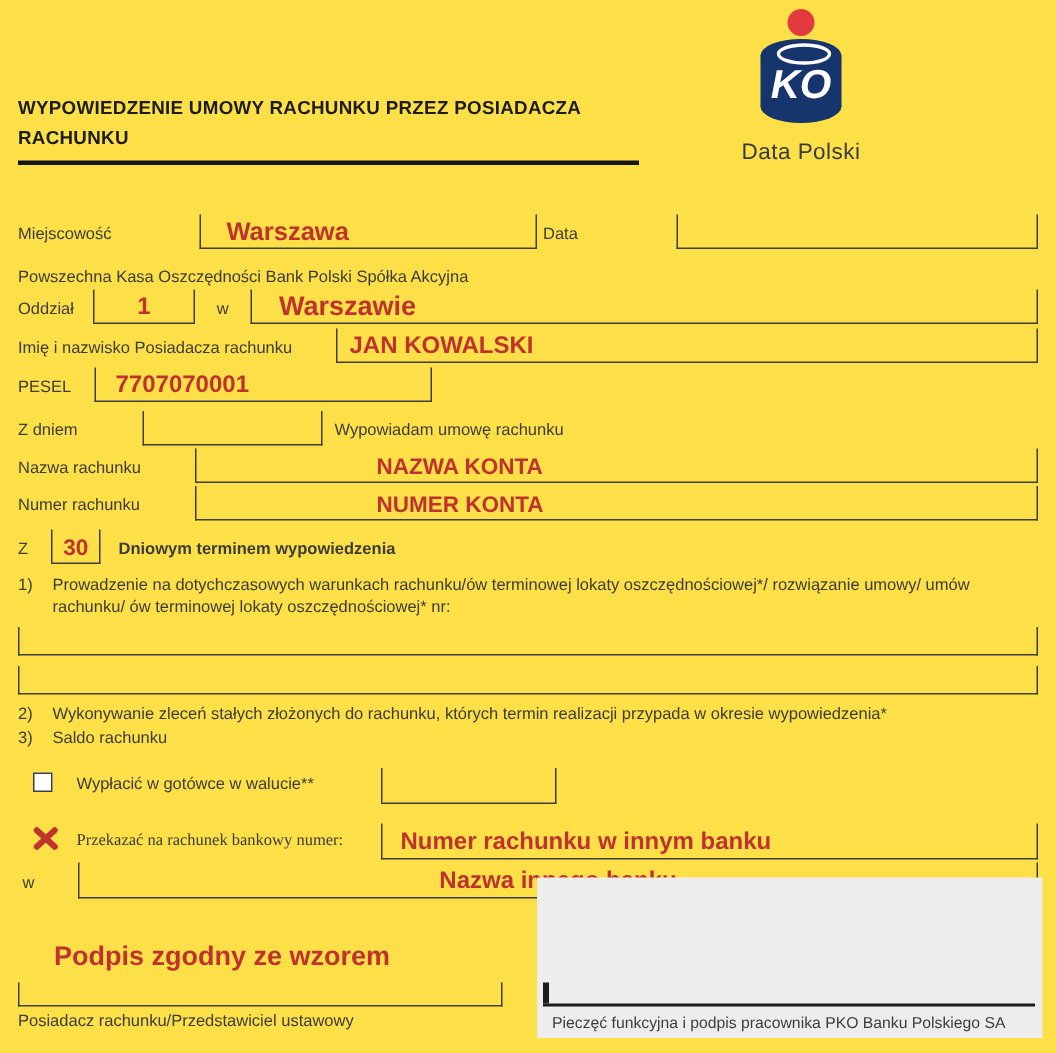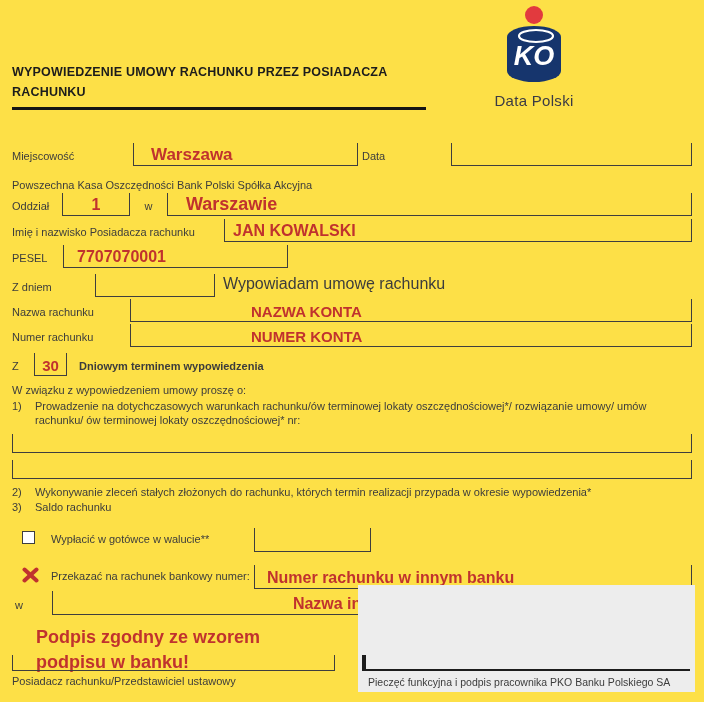--- a/index.html
+++ b/index.html
@@ -26,21 +26,21 @@
   }
   .val { color:#c0322e; font-weight:bold; line-height:1.0; padding-bottom:2px; white-space:nowrap; }
   .bank-line { font-size:11px; margin-top:13px; }
   .r1-l1{width:121px;} .r1-b1{width:225px;} .r1-v{font-size:17px; padding-left:17px;}
   .r1-l2{width:42px; margin-left:4px;} .r1-b2{flex:1; margin-left:47px;}
   .r2{margin-top:2px;} .r2-l{width:50px;} .r2-b1{width:68px; justify-content:center;}
   .r2-v1{font-size:16px;} .r2-lw{width:37px; text-align:center;} .r2-b2{flex:1;}
   .r2-v2{font-size:18px; padding-left:18px;}
   .r3{margin-top:3px;} .r3-l{width:212px;} .r3-b{flex:1;} .r3-v{font-size:16px; padding-left:8px;}
   .r4{margin-top:3px;} .r4-l{width:51px;} .r4-b{width:225px;} .r4-v{font-size:16px; padding-left:13px;}
-  .r5{margin-top:6px;} .r5-l{width:83px;} .r5-b{width:120px;} .r5-s{font-size:16px; padding:0 0 4px 8px;}
+  .r5{margin-top:6px;} .r5-l{width:83px;} .r5-b{width:120px;} .r5-s{font-size:11px; padding:0 0 4px 8px;}
   .r6{margin-top:2px;gap:20px;} .r6-l{width:98px;} .r6-b{flex:1;} .r6-v{font-size:15px; padding-left:120px;}
   .r8{margin-top:6px;} .r8-l{width:22px;} .r8-b{width:33px; justify-content:center;} .r8-v{font-size:15px;}
   .r8-s{font-size:11px; padding:0 0 4px 12px;font-weight:bold;}
   
   .terms { margin-top:7px; font-size:11px; line-height:1.32; color:#3c3c3c; }
   .item { display:flex; margin-top:1px; }
   .item-no { width:23px; flex:none; }
   .item-tx { flex:1; }
   .wide-box { border:1.6px solid #3e3e3e; border-top:none; height:19px; margin-top:6px; }
   .wide-box + .wide-box { margin-top:7px; }
@@ -154,21 +154,20 @@
 
     <div class="row r8">
       <div class="lbl r8-l">Z</div>
       <div class="fb r8-b">
         <span class="val r8-v">30</span>
       </div>
       <div class="r8-s">Dniowym terminem wypowiedzenia</div>
     </div>
 
     <div class="terms">
-      <div>W związku z wypowiedzeniem umowy proszę o:</div>
       <div class="item">
         <div class="item-no">1)</div>
         <div class="item-tx">Prowadzenie na dotychczasowych warunkach rachunku/ów terminowej lokaty oszczędnościowej*/ rozwiązanie  umowy/ umów rachunku/ ów terminowej lokaty oszczędnościowej* nr:</div>
       </div>
       <div class="wide-box"></div>
       <div class="wide-box"></div>
       <div class="item after-boxes">
         <div class="item-no">2)</div>
         <div class="item-tx">Wykonywanie zleceń stałych złożonych do rachunku, których termin realizacji przypada w okresie wypowiedzenia*</div>
       </div>
@@ -184,39 +183,38 @@
       <div class="cash-box"></div>
     </div>
 
     <div class="cbrow">
       <div class="cb-x">
         <svg width="17" height="16" viewBox="0 0 17 16">
           <line x1="2.5" y1="2.5" x2="14.5" y2="13.5" stroke="#c0322e" stroke-width="4" stroke-linecap="round"></line>
           <line x1="14.5" y1="2.5" x2="2.5" y2="13.5" stroke="#c0322e" stroke-width="4" stroke-linecap="round"></line>
         </svg>
       </div>
-      <div class="cb-lbl" style="margin-left:12px;">Przekazać na rachunek bankowy numer:</div>
+      <div class="cb-lbl" style="margin-left:12px;font-family:Liberation Serif, serif;">Przekazać na rachunek bankowy numer:</div>
       <div class="transfer-box">
         <span class="val transfer-v">Numer rachunku w innym banku</span>
       </div>
     </div>
 
     <div class="wrow">
       <div class="wrow-l">w</div>
       <div class="wrow-b">
         <span class="val wrow-v">Nazwa innego banku</span>
       </div>
     </div>
 
   </div>
 
   <div class="footer">
     <div class="note">
       <div>Podpis zgodny ze wzorem</div>
-      <div>podpisu w banku!</div>
     </div>
     <div class="sig-box"></div>
     <div class="sig-cap">Posiadacz rachunku/Przedstawiciel ustawowy</div>
 
     <div class="stamp-area">
       <div class="stamp-tick"></div>
       <div class="stamp-line"></div>
       <div class="stamp-cap">Pieczęć funkcyjna i podpis pracownika PKO Banku Polskiego SA</div>
     </div>
   </div>

